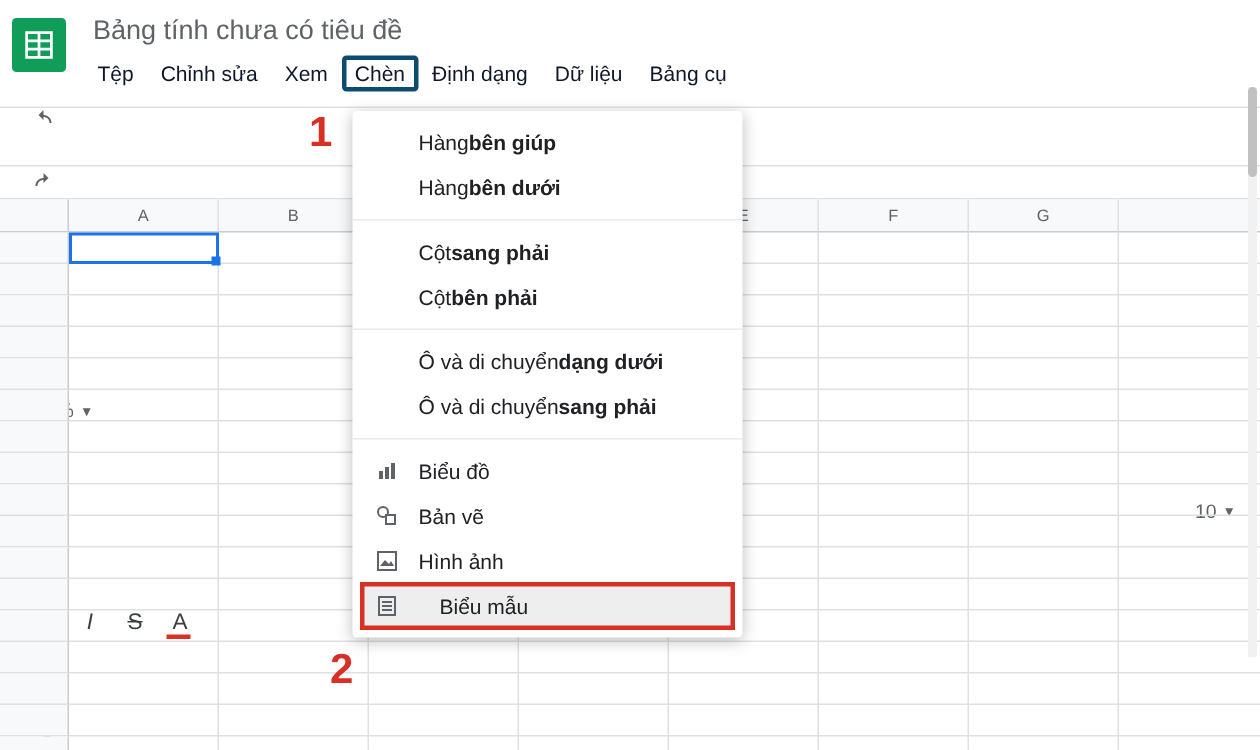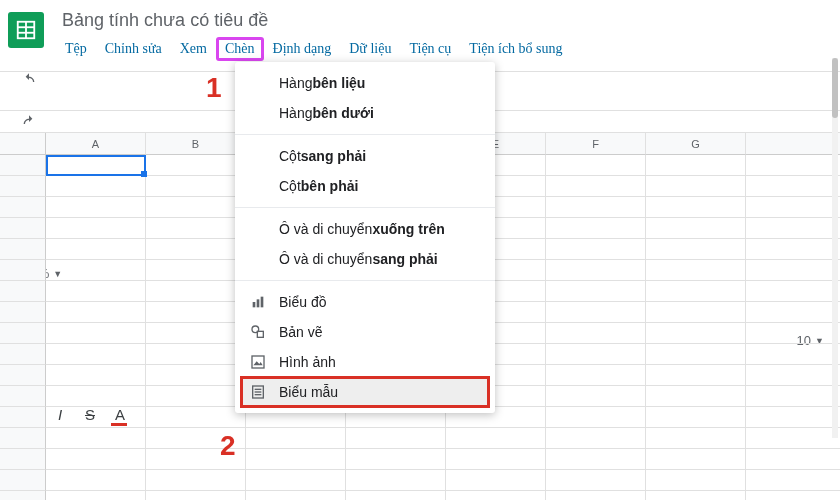--- a/index.html
+++ b/index.html
@@ -3,22 +3,22 @@
 <meta charset="utf-8">
 <style>
   * { box-sizing: border-box; margin: 0; padding: 0; }
   body { font-family: Arial, "Helvetica Neue", sans-serif; background: #fff; width: 840px; height: 500px; overflow: hidden; position: relative; }
   .header { display: flex; align-items: flex-start; padding: 8px 0 0 8px; }
   .logo { width: 36px; height: 36px; background: #0f9d58; border-radius: 3px; display: flex; align-items: center; justify-content: center; margin-right: 12px; margin-top: 4px; }
   .logo svg { width: 22px; height: 22px; }
   .title-area { display: flex; flex-direction: column; }
   .doc-title { font-size: 18px; color: #5f6368; padding: 2px 6px; }
   .menubar { display: flex; gap: 0; margin-top: 4px; }
-  .menu-item { font-size: 14px; color: #0369a1; padding: 4px 9px; cursor: pointer; border-radius: 3px; position: relative; font-family: Liberation Serif, serif; }
-  .menu-item.highlight { border: 3px solid #d946ef; padding: 1px 6px; }
+  .menu-item { font-size: 14px; color: #0f172a; padding: 4px 9px; cursor: pointer; border-radius: 3px; position: relative; }
+  .menu-item.highlight { border: 3px solid #0c4a6e; padding: 1px 6px; }
   .annot { position: absolute; font-size: 28px; font-weight: bold; color: #d93025; z-index: 50; }
   .toolbar { border-top: 1px solid #e0e0e0; border-bottom: 1px solid #e0e0e0; height: 40px; display: flex; align-items: flex-start; padding: 0 16px; gap: 26px; margin-top: 10px; color: #5f6368; font-size: 13px; flex-direction: column; }
   .tb-sep { width: 1px; height: 20px; background: #e0e0e0; margin: 0 4px; }
   .tb-btn { display: flex; align-items: center; justify-content: center; width: 26px; height: 26px; cursor: pointer; color: #5f6368; border-radius: 2px; }
   .zoom { display: flex; align-items: center; gap: 4px; }
   .fontsize { display: flex; align-items: center; gap: 4px; margin-left: auto; }
   .fmt-group { display: flex; gap: 2px; align-items: center; }
   .fmt-btn { width: 28px; height: 28px; display: flex; align-items: center; justify-content: center; cursor: pointer; border-radius: 2px; font-size: 15px; color: #3c4043; }
   .text-color { position: relative; }
   .text-color::after { content: ""; position: absolute; bottom: 2px; left: 5px; width: 16px; height: 3px; background: #d93025; }
@@ -27,26 +27,26 @@
   .corner { width: 46px; height: 22px; border-right: 1px solid #ccc; border-bottom: 1px solid #ccc; background: #f8f9fa; }
   .colheaders { display: flex; height: 22px; }
   .colh { width: 100px; text-align: center; font-size: 11px; color: #5f6368; border-right: 1px solid #e0e0e0; border-bottom: 1px solid #ccc; background: #f8f9fa; line-height: 22px; }
   .rows { }
   .rowh { width: 46px; height: 21px; font-size: 10px; color: #5f6368; text-align: center; line-height: 21px; border-right: 1px solid #ccc; border-bottom: 1px solid #e0e0e0; background: #f8f9fa; }
   .grid { position: relative; }
   .gridrow { display: flex; }
   .cell { width: 100px; height: 21px; border-right: 1px solid #e0e0e0; border-bottom: 1px solid #e0e0e0; }
   .active-cell { position: absolute; top: 0; left: 0; width: 100px; height: 21px; border: 2px solid #1a73e8; pointer-events: none; }
   .active-cell::after { content: ""; position: absolute; right: -3px; bottom: -3px; width: 6px; height: 6px; background: #1a73e8; }
-  .dropdown { position: absolute; top: 62px; left: 235px; width: 260px; background: #fff; box-shadow: 0 2px 10px rgba(0,0,0,.25); border-radius: 3px; z-index: 40; padding: 6px 0; font-size: 14px; color: #202124; }
+  .dropdown { position: absolute; top: 74px; left: 235px; width: 260px; background: #fff; box-shadow: 0 2px 10px rgba(0,0,0,.25); border-radius: 3px; z-index: 40; padding: 6px 0; font-size: 14px; color: #202124; }
   .dd-item { padding: 7px 18px 7px 44px; cursor: pointer; position: relative; display: flex; align-items: center; }
   .dd-item.hovered { background: #eeeeee; }
   .dd-sep { height: 1px; background: #e8eaed; margin: 6px 0; }
   .dd-icon { position: absolute; left: 14px; width: 18px; height: 18px; display: flex; align-items: center; justify-content: center; color: #5f6368; }
-  .dd-item.boxed { outline: 3px solid #d93025; outline-offset: -2px; margin: 0 6px; padding-left: 38px; }
+  .dd-item.boxed { outline: 3px solid #d93025; outline-offset: -2px; margin: 0 6px; padding-left: 52px; }
   .dd-item.boxed .dd-icon { left: 8px; }
   .bold { font-weight: 600; }
   .scroll-track { position: absolute; right: 2px; top: 58px; width: 6px; height: 380px; background: #f1f1f1; }
   .scroll-thumb { width: 6px; height: 60px; background: #c1c1c1; border-radius: 3px; }
   .caret { font-size: 9px; color: #5f6368; }
 </style>
 </head>
 <body>
 
 <div class="header">
@@ -60,22 +60,21 @@
   </div>
   <div class="title-area">
     <div class="doc-title">Bảng tính chưa có tiêu đề</div>
     <div class="menubar">
       <div class="menu-item">Tệp</div>
       <div class="menu-item">Chỉnh sửa</div>
       <div class="menu-item">Xem</div>
       <div class="menu-item highlight">Chèn</div>
       <div class="menu-item">Định dạng</div>
       <div class="menu-item">Dữ liệu</div>
-      <div class="menu-item">Tiện cụ</div>
-      <div class="menu-item">Tiện ích bổ sung</div>
+      <div class="menu-item">Bảng cụ</div>
     </div>
   </div>
 </div>
 
 <div class="annot" style="top:72px;left:206px">1</div>
 <div class="annot" style="top:430px;left:220px">2</div>
 
 <div class="toolbar">
   <div class="tb-btn">
       <svg width="16" height="16" viewBox="0 0 24 24">
@@ -343,39 +342,39 @@
           <div class="cell"></div>
           <div class="cell"></div>
         </div>
       </div>
   </div>
 </div>
 
 <div class="dropdown">
   <div class="dd-item">
       <span>Hàng </span>
-      <span class="bold">bên liệu</span>
+      <span class="bold">bên giúp</span>
     </div>
   <div class="dd-item">
       <span>Hàng </span>
       <span class="bold">bên dưới</span>
     </div>
   <div class="dd-sep"></div>
   <div class="dd-item">
       <span>Cột </span>
       <span class="bold">sang phải</span>
     </div>
   <div class="dd-item">
       <span>Cột </span>
       <span class="bold">bên phải</span>
     </div>
   <div class="dd-sep"></div>
   <div class="dd-item">
       <span>Ô và di chuyển </span>
-      <span class="bold">xuống trên</span>
+      <span class="bold">dạng dưới</span>
     </div>
   <div class="dd-item">
       <span>Ô và di chuyển </span>
       <span class="bold">sang phải</span>
     </div>
   <div class="dd-sep"></div>
   <div class="dd-item">
     <span class="dd-icon">
         <svg width="16" height="16" viewBox="0 0 24 24">
           <rect x="4" y="12" width="4" height="8" fill="#5f6368"></rect>

